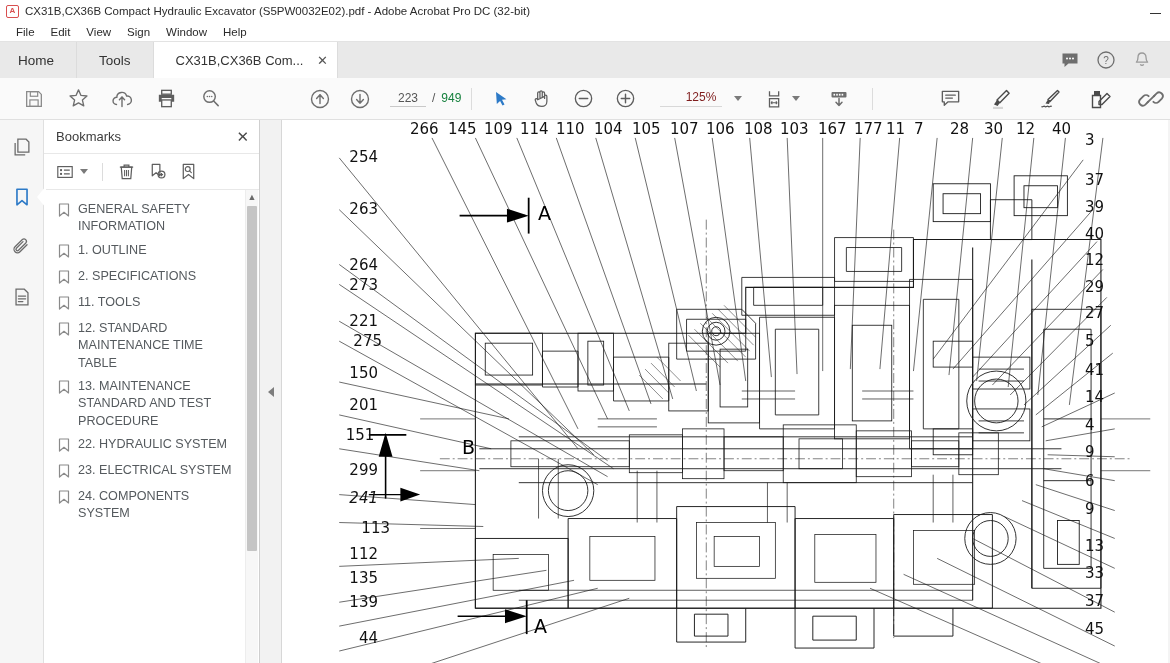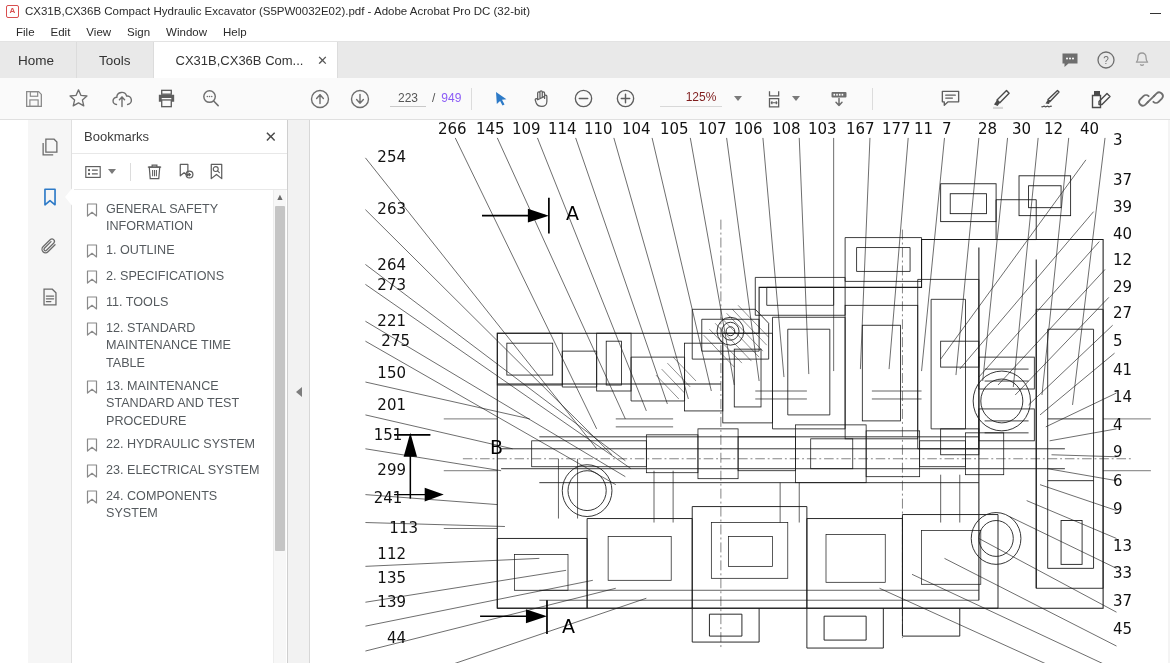--- a/index.html
+++ b/index.html
@@ -100,41 +100,41 @@
   .tb { display: flex; align-items: center; justify-content:center; color: #6e6e6e; }
   .tb-sep { width: 1px; height: 22px; background: #dcdcdc; margin: 0 10px; }
   .pagebox {
     display: flex; align-items: baseline; gap: 6px;
     font-size: 12px; color: #555; margin-left: 10px;
   }
   .pagenum {
     width: 36px; text-align: center; font-size: 12px; color: #555;
     border-bottom: 1px solid #c9c9c9; padding-bottom: 1px;
   }
-  .pagetotal { font-size: 12px; color: #8b5cf6; }
+  .pagetotal { font-size: 12px; color: #15803d; }
   .zoombox {
     display: flex; align-items: center; gap: 12px;
     margin-left: 14px;
   }
   .zoomval {
     font-size: 12px; color: #7f1d1d; min-width: 40px; text-align: right;
     border-bottom: 1px solid #d8d8d8; padding: 0 6px 2px 0;
     width: 62px;
   }
   .caret-dn {
     width: 0; height: 0;
     border-left: 4px solid transparent; border-right: 4px solid transparent;
     border-top: 5px solid #7a7a7a;
   }
   .toolbar-right {
     margin-left: auto; display: flex; align-items: center; gap: 26px;
   }
 
   
-  .body { flex: 1; display: flex; min-height: 0; margin-left: 28px; }
+  .body { flex: 1; display: flex; min-height: 0; }
 
   
   .rail {
     width: 44px; min-width: 44px;
     background: #f6f6f6;
     border-right: 1px solid #e0e0e0;
     display: flex; flex-direction: column; align-items: center;
     padding-top: 12px; gap: 20px;
     position: relative;
   }
@@ -872,21 +872,21 @@
             <span class="num l" style="left: 60px; width: 36px; text-align: right; top: 28px;">254</span>
             <span class="num l" style="left: 60px; width: 36px; text-align: right; top: 80px;">263</span>
             <span class="num l" style="left: 60px; width: 36px; text-align: right; top: 136px;">264</span>
             <span class="num l" style="left: 60px; width: 36px; text-align: right; top: 156px;">273</span>
             <span class="num l" style="left: 60px; width: 36px; text-align: right; top: 192px;">221</span>
             <span class="num l" style="left: 64px; width: 36px; text-align: right; top: 212px;">275</span>
             <span class="num l" style="left: 60px; width: 36px; text-align: right; top: 244px;">150</span>
             <span class="num l" style="left: 60px; width: 36px; text-align: right; top: 276px;">201</span>
             <span class="num l" style="left: 60px; width: 36px; text-align: center; top: 306px;">151</span>
             <span class="num l" style="left: 60px; width: 36px; text-align: right; top: 341px;">299</span>
-            <span class="num l" style="left: 60px; width: 36px; text-align: center; top: 369px;">241</span>
+            <span class="num l" style="left: 60px; width: 36px; text-align: right; top: 369px; font-style: italic;">241</span>
             <span class="num l" style="left: 72px; width: 36px; text-align: right; top: 399px;">113</span>
             <span class="num l" style="left: 60px; width: 36px; text-align: right; top: 425px;">112</span>
             <span class="num l" style="left: 60px; width: 36px; text-align: right; top: 449px;">135</span>
             <span class="num l" style="left: 60px; width: 36px; text-align: right; top: 473px;">139</span>
             <span class="num l" style="left: 60px; width: 36px; text-align: right; top: 509px;">44</span>
           </div>
 
         <div id="rightnums">
             <span class="num r" style="left: 803px; top: 11px;">3</span>
             <span class="num r" style="left: 803px; top: 51px;">37</span>

